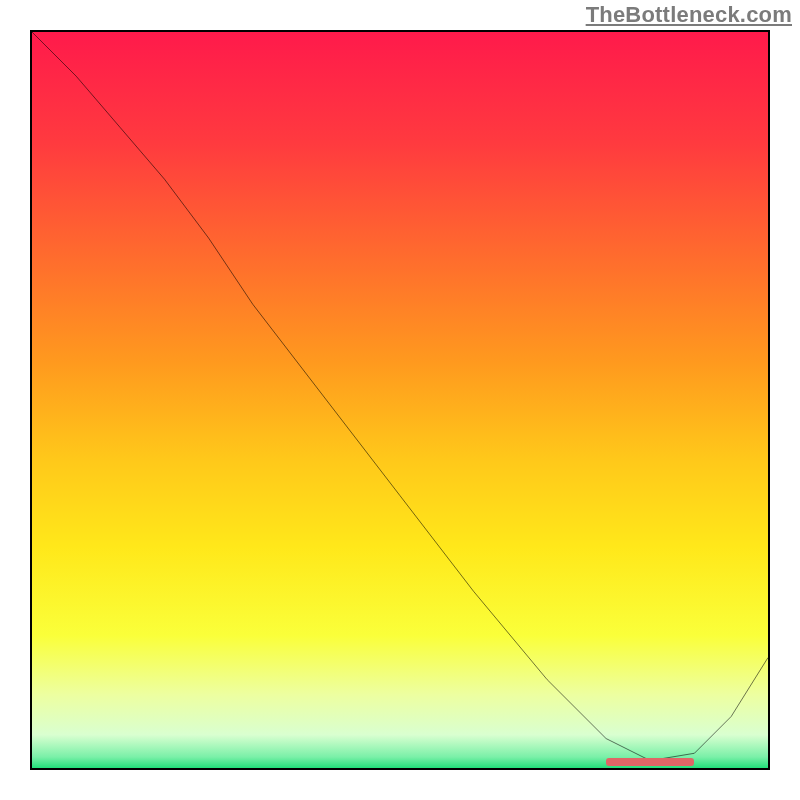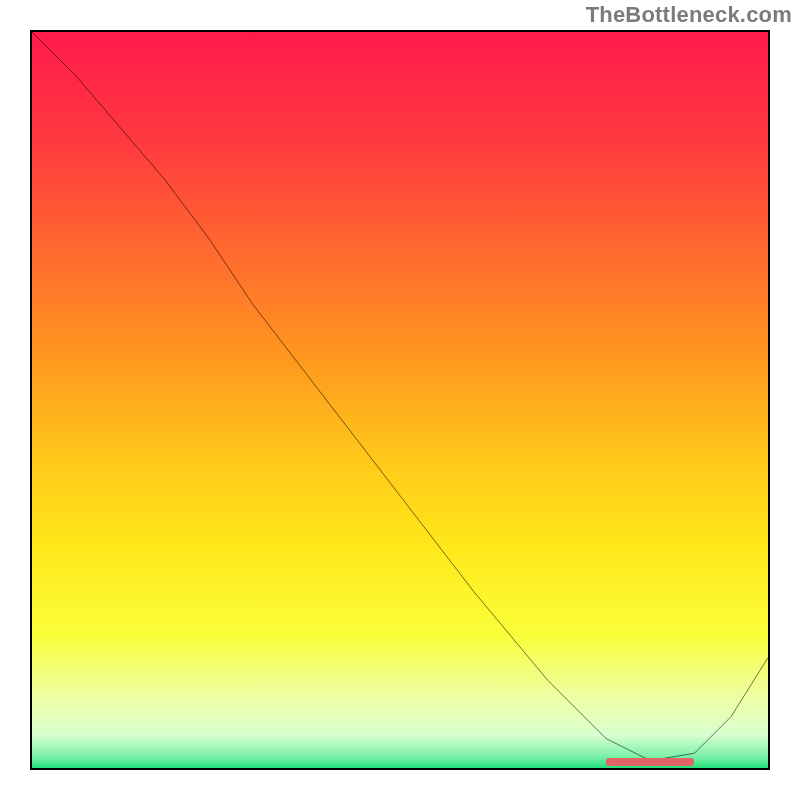--- a/index.html
+++ b/index.html
@@ -18,20 +18,21 @@
   }
   .watermark {
     position: absolute;
     top: 2px;
     right: 8px;
     font-size: 22px;
     font-weight: 600;
     color: #7b7b7b;
     letter-spacing: 0.2px;
     user-select: none;
+    text-decoration: underline;
   }
   .plot-area {
     position: absolute;
     left: 30px;
     top: 30px;
     width: 740px;
     height: 740px;
     box-sizing: border-box;
     border: 2.5px solid #000;
     overflow: hidden;

